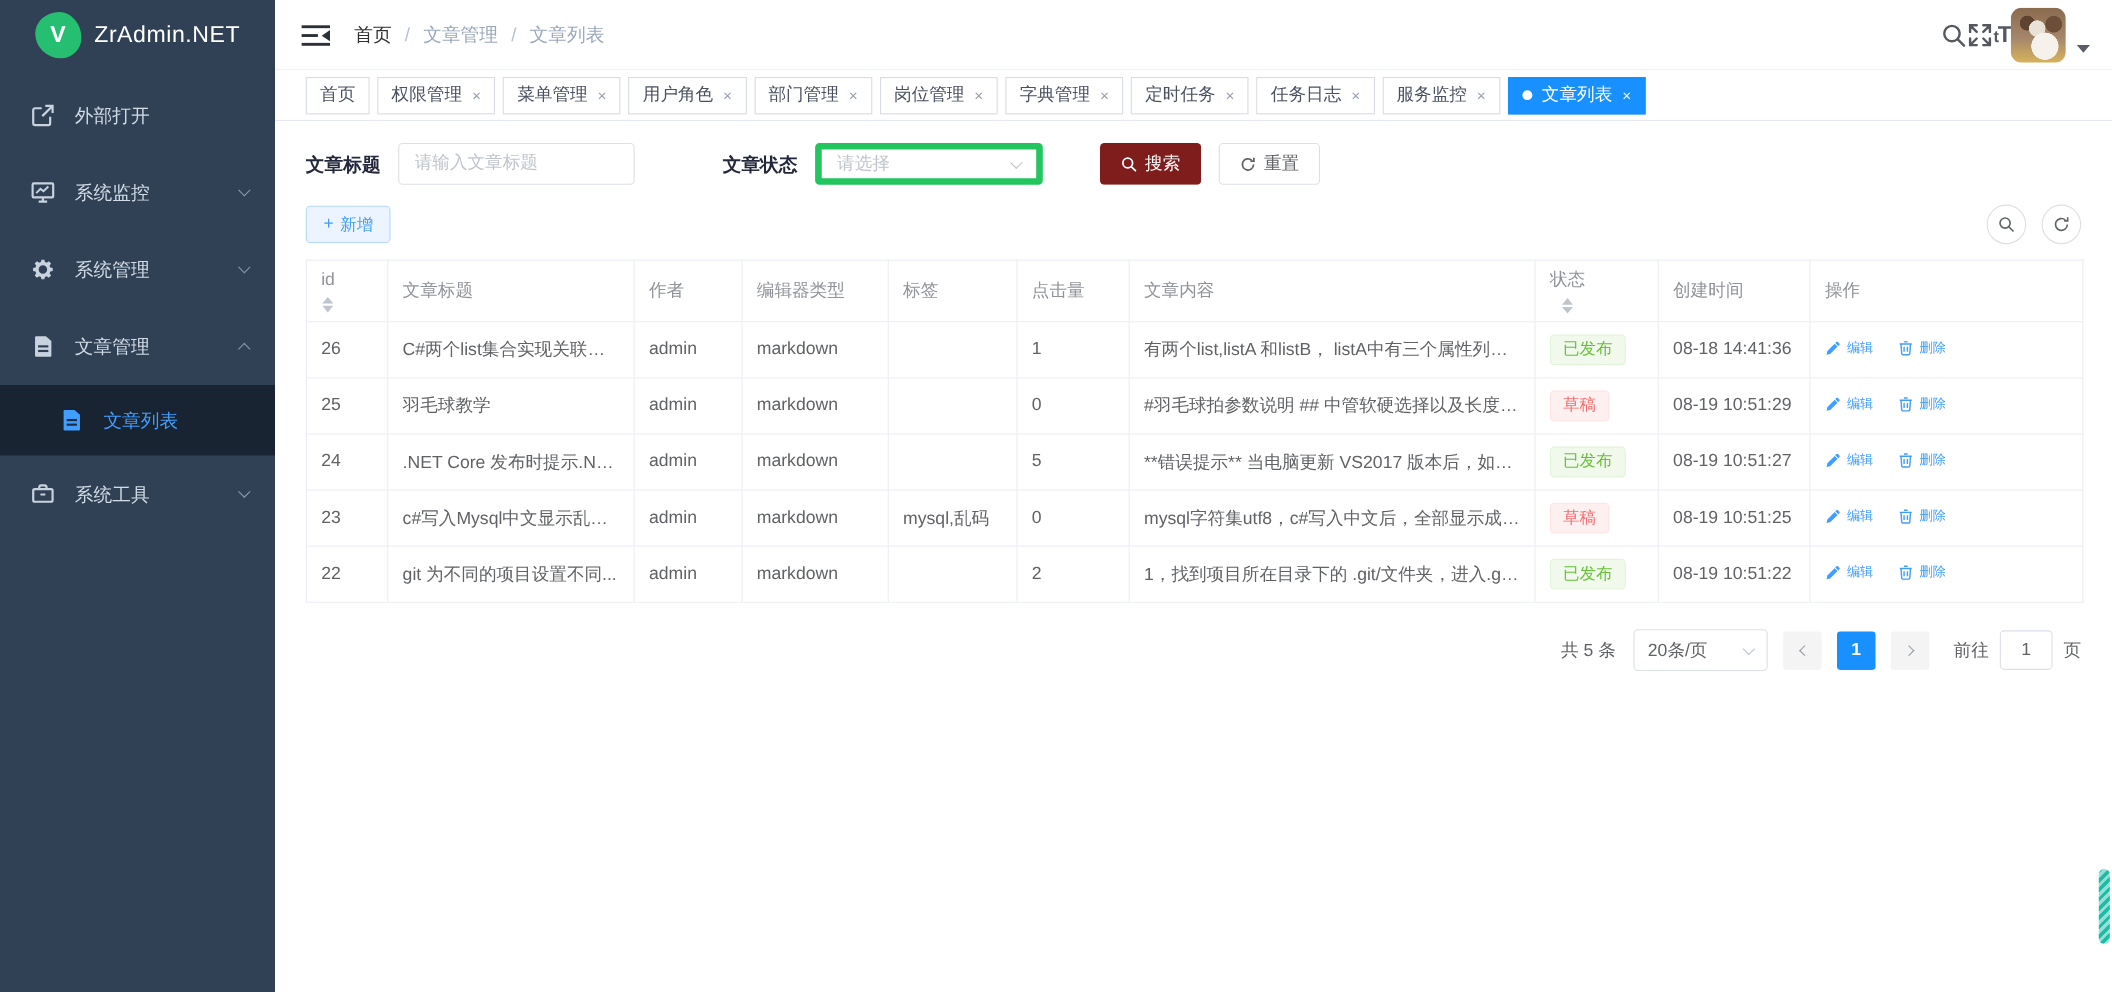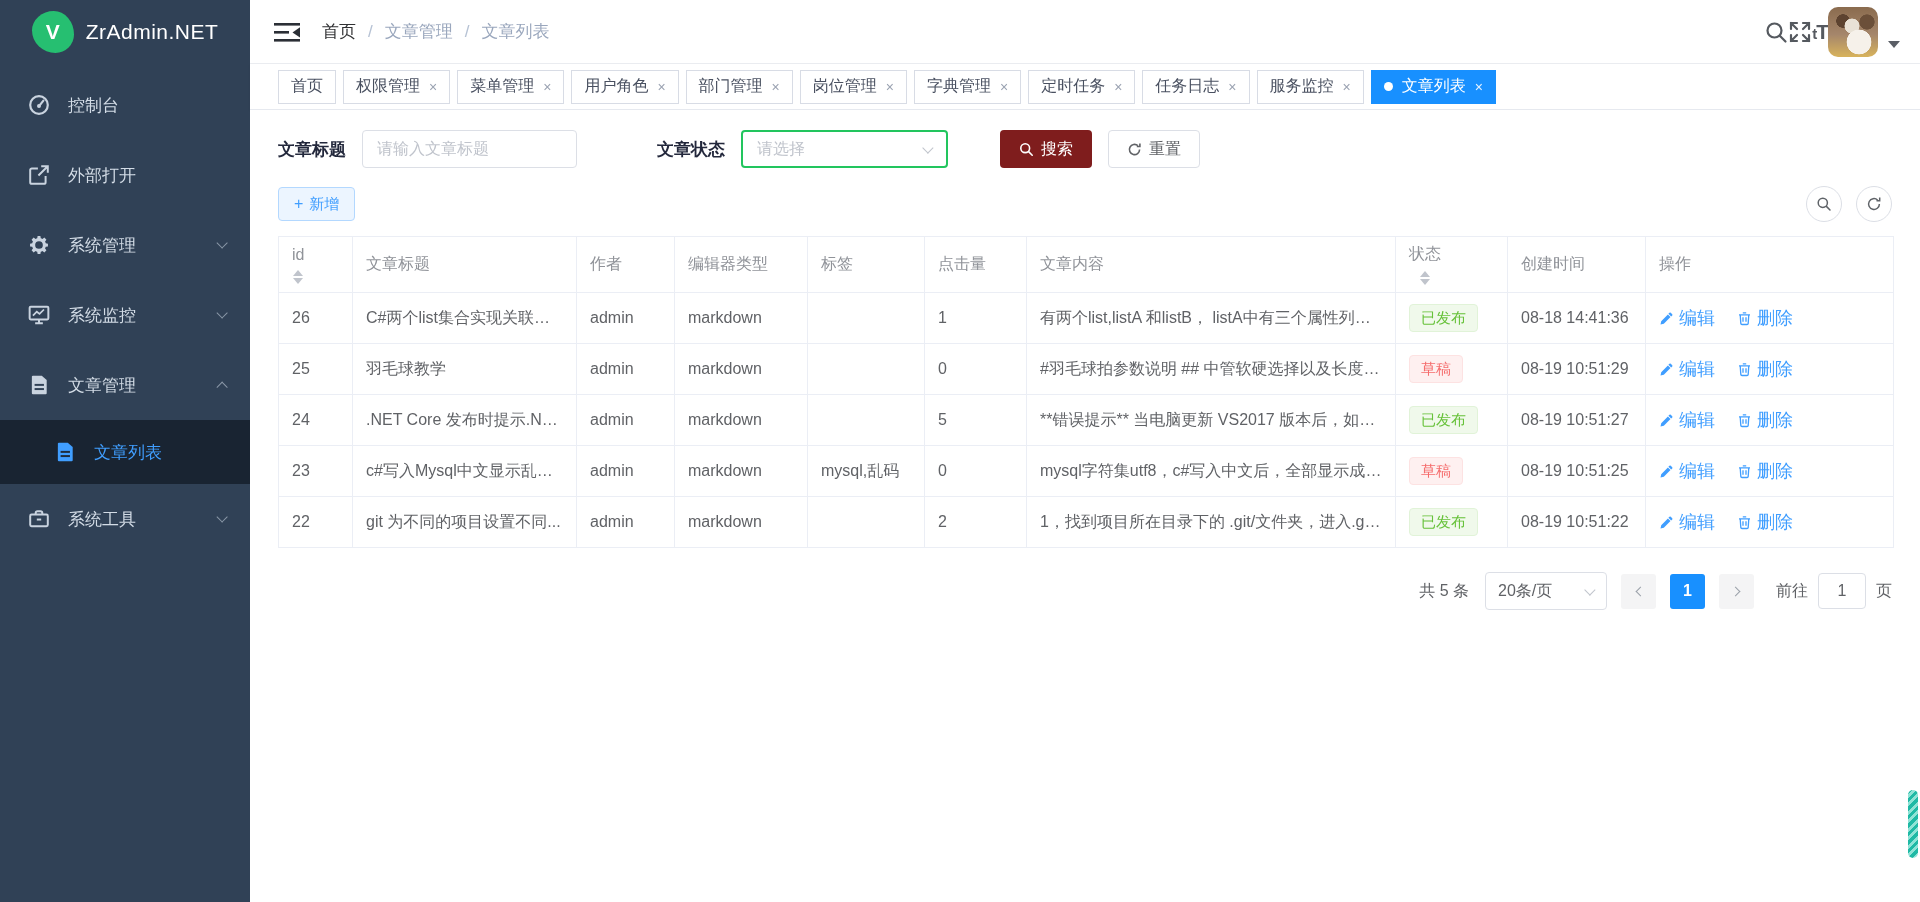--- a/index.html
+++ b/index.html
@@ -65,21 +65,21 @@
   .tab.active .tab-close { color:#e8f3ff; }
   .tab-dot { width:9px; height:9px; border-radius:50%; background:#fff; display:inline-block; }
 
   
   .content { flex:1; padding:20px 28px 0 28px; background:#fff; }
   .filter-row { display:flex; align-items:center; }
   .f-label { font-size:17px; font-weight:bold; color:#23283c; }
   .text-input { width:215px; height:38px; border:1px solid #dcdfe6; border-radius:4px; margin-left:16px;
     padding:0 14px; font-size:16px; color:#606266; outline:none; font-family:inherit; }
   .text-input::placeholder { color:#c0c4cc; }
-  .select-box { width:207px; height:38px; border:2px solid #22c55e; border-radius:4px; margin-left:16px;
+  .select-box { width:207px; height:38px; border:6px solid #22c55e; border-radius:4px; margin-left:16px;
     display:flex; align-items:center; justify-content:space-between; padding:0 14px; cursor:pointer; }
   .select-placeholder { color:#c0c4cc; font-size:16px; }
   .select-chev { border:solid #c0c4cc; border-width:0 1.6px 1.6px 0; padding:3.4px; transform:rotate(45deg); margin-top:-3px; }
   .gap-lg { width:80px; } .gap-md { width:52px; } .gap-sm { width:16px; }
   .btn { height:38px; border-radius:4px; display:inline-flex; align-items:center; gap:7px; padding:0 18px;
     font-size:16px; cursor:pointer; border:1px solid transparent; }
   .btn svg { width:15px; height:15px; }
   .btn-search { background:#7f1d1d; color:#fff; }
   .btn-reset { background:#fff; border-color:#dcdfe6; color:#606266; }
 
@@ -103,21 +103,21 @@
   .col-created{width:138px;} .col-ops{width:248px;}
   .cell-center { text-align:center; }
   .sort-th { display:inline-flex; align-items:center; gap:6px; cursor:pointer;flex-direction:column; }
   .caret-wrap { display:inline-flex; flex-direction:column; gap:2px; }
   .caret { width:0; height:0; border-left:5px solid transparent; border-right:5px solid transparent; }
   .caret.up { border-bottom:6px solid #c0c4cc; }
   .caret.dn { border-top:6px solid #c0c4cc; }
   .badge { display:inline-block; padding:4px 11px; border-radius:4px; font-size:15px; line-height:1.2; }
   .badge.success { color:#67c23a; background:#f0f9eb; border:1px solid #e1f3d8; }
   .badge.danger { color:#f56c6c; background:#fef0f0; border:1px solid #fde2e2; }
-  .op-link { color:#409eff; display:inline-flex; align-items:center; gap:5px; cursor:pointer; font-size:18px;text-align:right; }
+  .op-link { color:#409eff; display:inline-flex; align-items:center; gap:5px; cursor:pointer; font-size:12px;text-align:right; }
   .op-link + .op-link { margin-left:22px; }
   .op-link svg { width:15px; height:15px; }
 
   
   .pagination { margin-top:24px; display:flex; align-items:center; justify-content:flex-end; gap:14px;
     font-size:16px; color:#606266; }
   .pg-total { margin-right:2px; }
   .pg-size { width:122px; height:38px; border:1px solid #dcdfe6; border-radius:4px; display:flex;
     align-items:center; justify-content:space-between; padding:0 12px; cursor:pointer; }
   .pg-btn { width:35px; height:35px; border-radius:3px; background:#f4f4f5; color:#9aa0a9; display:flex;
@@ -142,60 +142,50 @@
 
   <aside class="sidebar">
     <div class="logo-bar">
       <div class="logo-mark">
         <span>V</span>
       </div>
       <span class="logo-title">ZrAdmin.NET</span>
     </div>
     <nav class="menu">
 
-      <div class="menu-item">
-        <span class="mi-icon">
-          <svg viewBox="0 0 20 20">
-              <circle cx="10" cy="10" r="8" fill="none" stroke="currentColor" stroke-width="2"></circle>
-              <path d="M10 11 14 6" stroke="currentColor" stroke-width="2" stroke-linecap="round"></path>
-              <circle cx="10" cy="11" r="1.8" fill="currentColor"></circle>
-            </svg>
-        </span>
-        <span class="mi-label">控制台</span>
-      </div>
 
       <div class="menu-item">
         <span class="mi-icon">
           <svg viewBox="0 0 20 20">
               <path d="M9 4H3.5A1.5 1.5 0 0 0 2 5.5v11A1.5 1.5 0 0 0 3.5 18h11a1.5 1.5 0 0 0 1.5-1.5V11" fill="none" stroke="currentColor" stroke-width="1.8"></path>
               <path d="M12 2h6v6M17.5 2.5 9.5 10.5" fill="none" stroke="currentColor" stroke-width="1.8"></path>
             </svg>
         </span>
         <span class="mi-label">外部打开</span>
-      </div>
-
-      <div class="menu-item">
-        <span class="mi-icon">
-          <svg viewBox="0 0 16 16">
-              <path fill="currentColor" d="M8 5.2A2.8 2.8 0 1 0 8 10.8 2.8 2.8 0 0 0 8 5.2Zm6.5 3.8-1.6.3c-.1.4-.3.8-.5 1.2l1 1.4-1.5 1.5-1.4-1c-.4.2-.8.4-1.2.5l-.3 1.6H7l-.3-1.6c-.4-.1-.8-.3-1.2-.5l-1.4 1-1.5-1.5 1-1.4c-.2-.4-.4-.8-.5-1.2l-1.6-.3V7l1.6-.3c.1-.4.3-.8.5-1.2l-1-1.4 1.5-1.5 1.4 1c.4-.2.8-.4 1.2-.5L7 1.5h2l.3 1.6c.4.1.8.3 1.2.5l1.4-1 1.5 1.5-1 1.4c.2.4.4.8.5 1.2l1.6.3v2Z"></path>
-            </svg>
-        </span>
-        <span class="mi-label">系统管理</span>
-        <span class="chev down"></span>
       </div>
 
       <div class="menu-item">
         <span class="mi-icon">
           <svg viewBox="0 0 20 20">
               <rect x="1.5" y="2.5" width="17" height="11.5" rx="1" fill="none" stroke="currentColor" stroke-width="1.8"></rect>
               <path d="M4.5 10.5 8 7l2.5 2 4-4" fill="none" stroke="currentColor" stroke-width="1.6"></path>
               <path d="M6.5 17.5h7M10 14v3.5" stroke="currentColor" stroke-width="1.8"></path>
             </svg>
         </span>
         <span class="mi-label">系统监控</span>
+        <span class="chev down"></span>
+      </div>
+
+      <div class="menu-item">
+        <span class="mi-icon">
+          <svg viewBox="0 0 16 16">
+              <path fill="currentColor" d="M8 5.2A2.8 2.8 0 1 0 8 10.8 2.8 2.8 0 0 0 8 5.2Zm6.5 3.8-1.6.3c-.1.4-.3.8-.5 1.2l1 1.4-1.5 1.5-1.4-1c-.4.2-.8.4-1.2.5l-.3 1.6H7l-.3-1.6c-.4-.1-.8-.3-1.2-.5l-1.4 1-1.5-1.5 1-1.4c-.2-.4-.4-.8-.5-1.2l-1.6-.3V7l1.6-.3c.1-.4.3-.8.5-1.2l-1-1.4 1.5-1.5 1.4 1c.4-.2.8-.4 1.2-.5L7 1.5h2l.3 1.6c.4.1.8.3 1.2.5l1.4-1 1.5 1.5-1 1.4c.2.4.4.8.5 1.2l1.6.3v2Z"></path>
+            </svg>
+        </span>
+        <span class="mi-label">系统管理</span>
         <span class="chev down"></span>
       </div>
 
       <div class="menu-item">
         <span class="mi-icon">
           <svg viewBox="0 0 20 20">
               <path fill="currentColor" d="M4.5 1.5h8L17 5.5v12a1 1 0 0 1-1 1H4.5a1 1 0 0 1-1-1v-15a1 1 0 0 1 1-1Z"></path>
               <rect x="6" y="9" width="8.5" height="1.8" fill="#304156"></rect>
               <rect x="6" y="12.8" width="8.5" height="1.8" fill="#304156"></rect>
             </svg>

